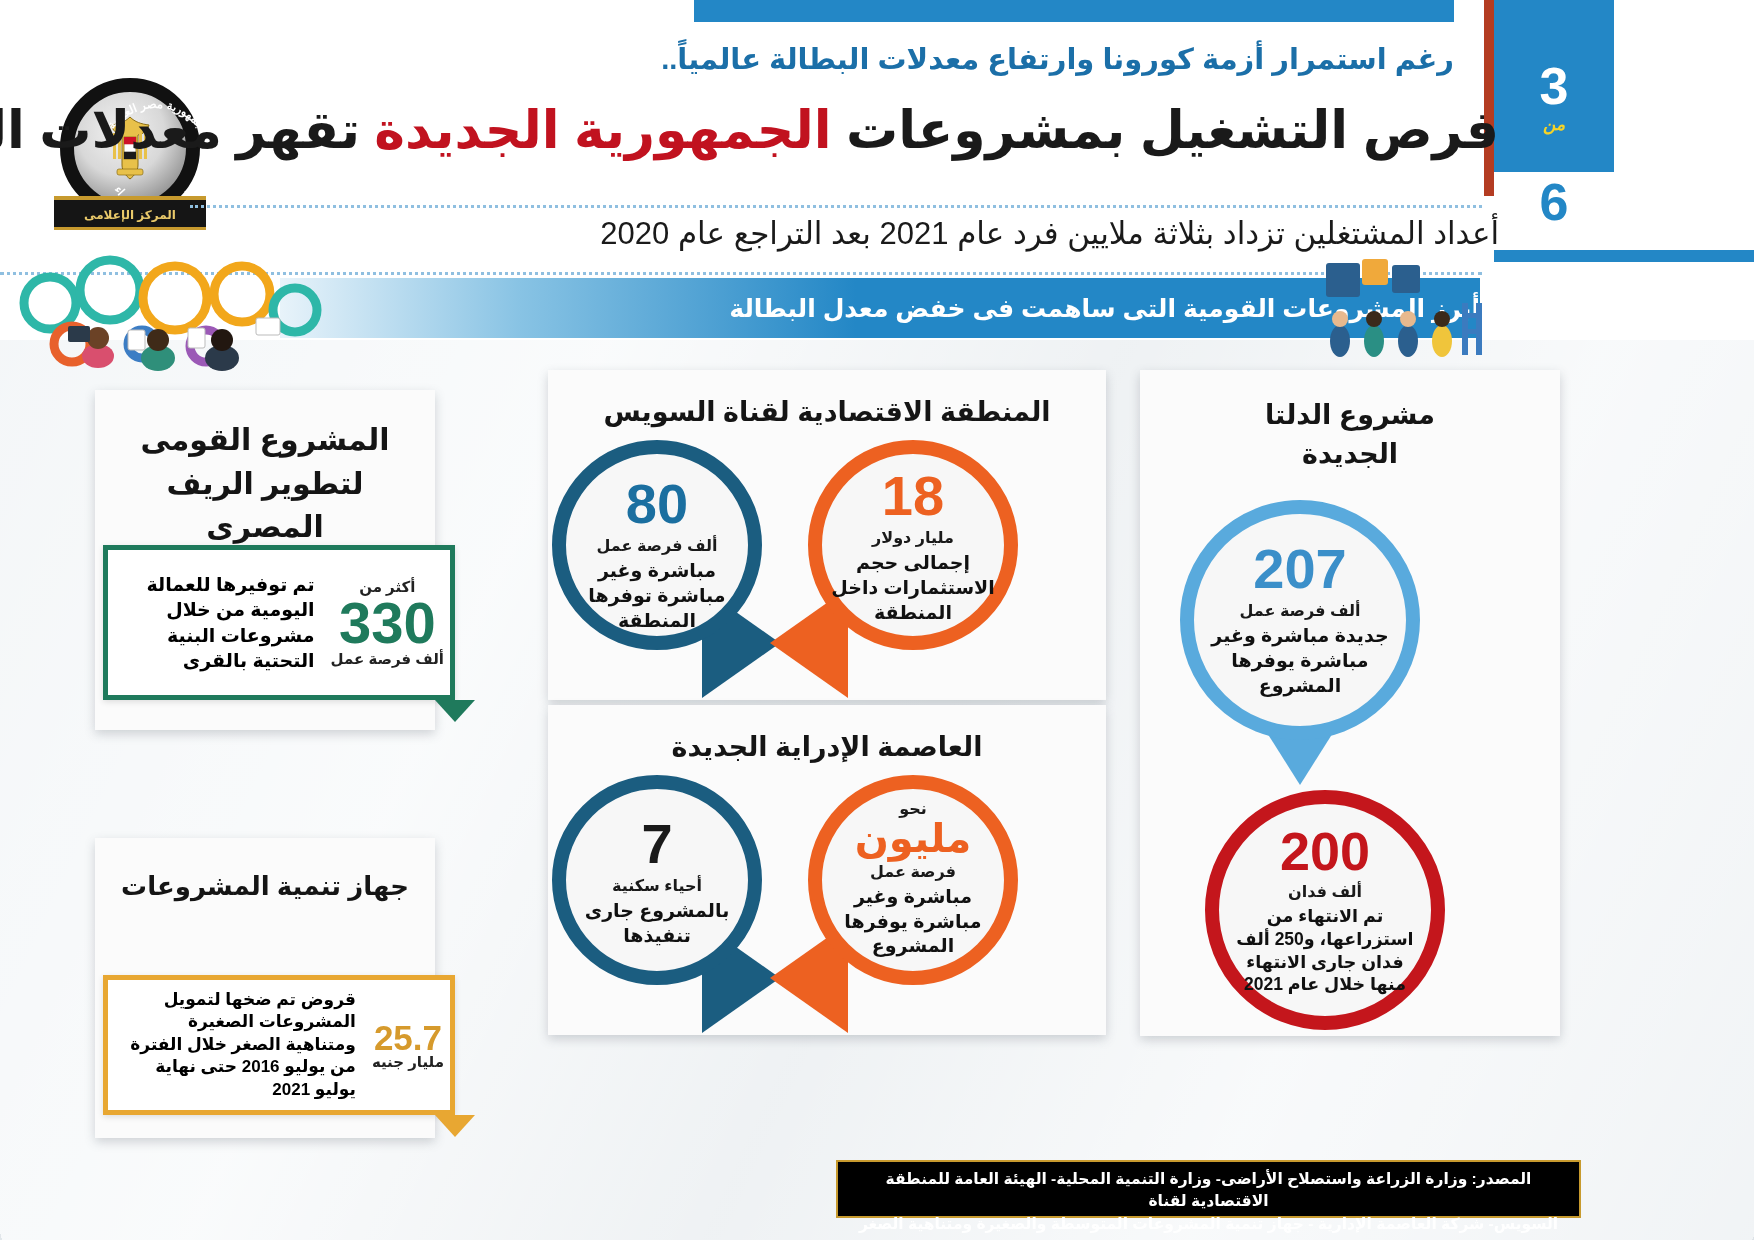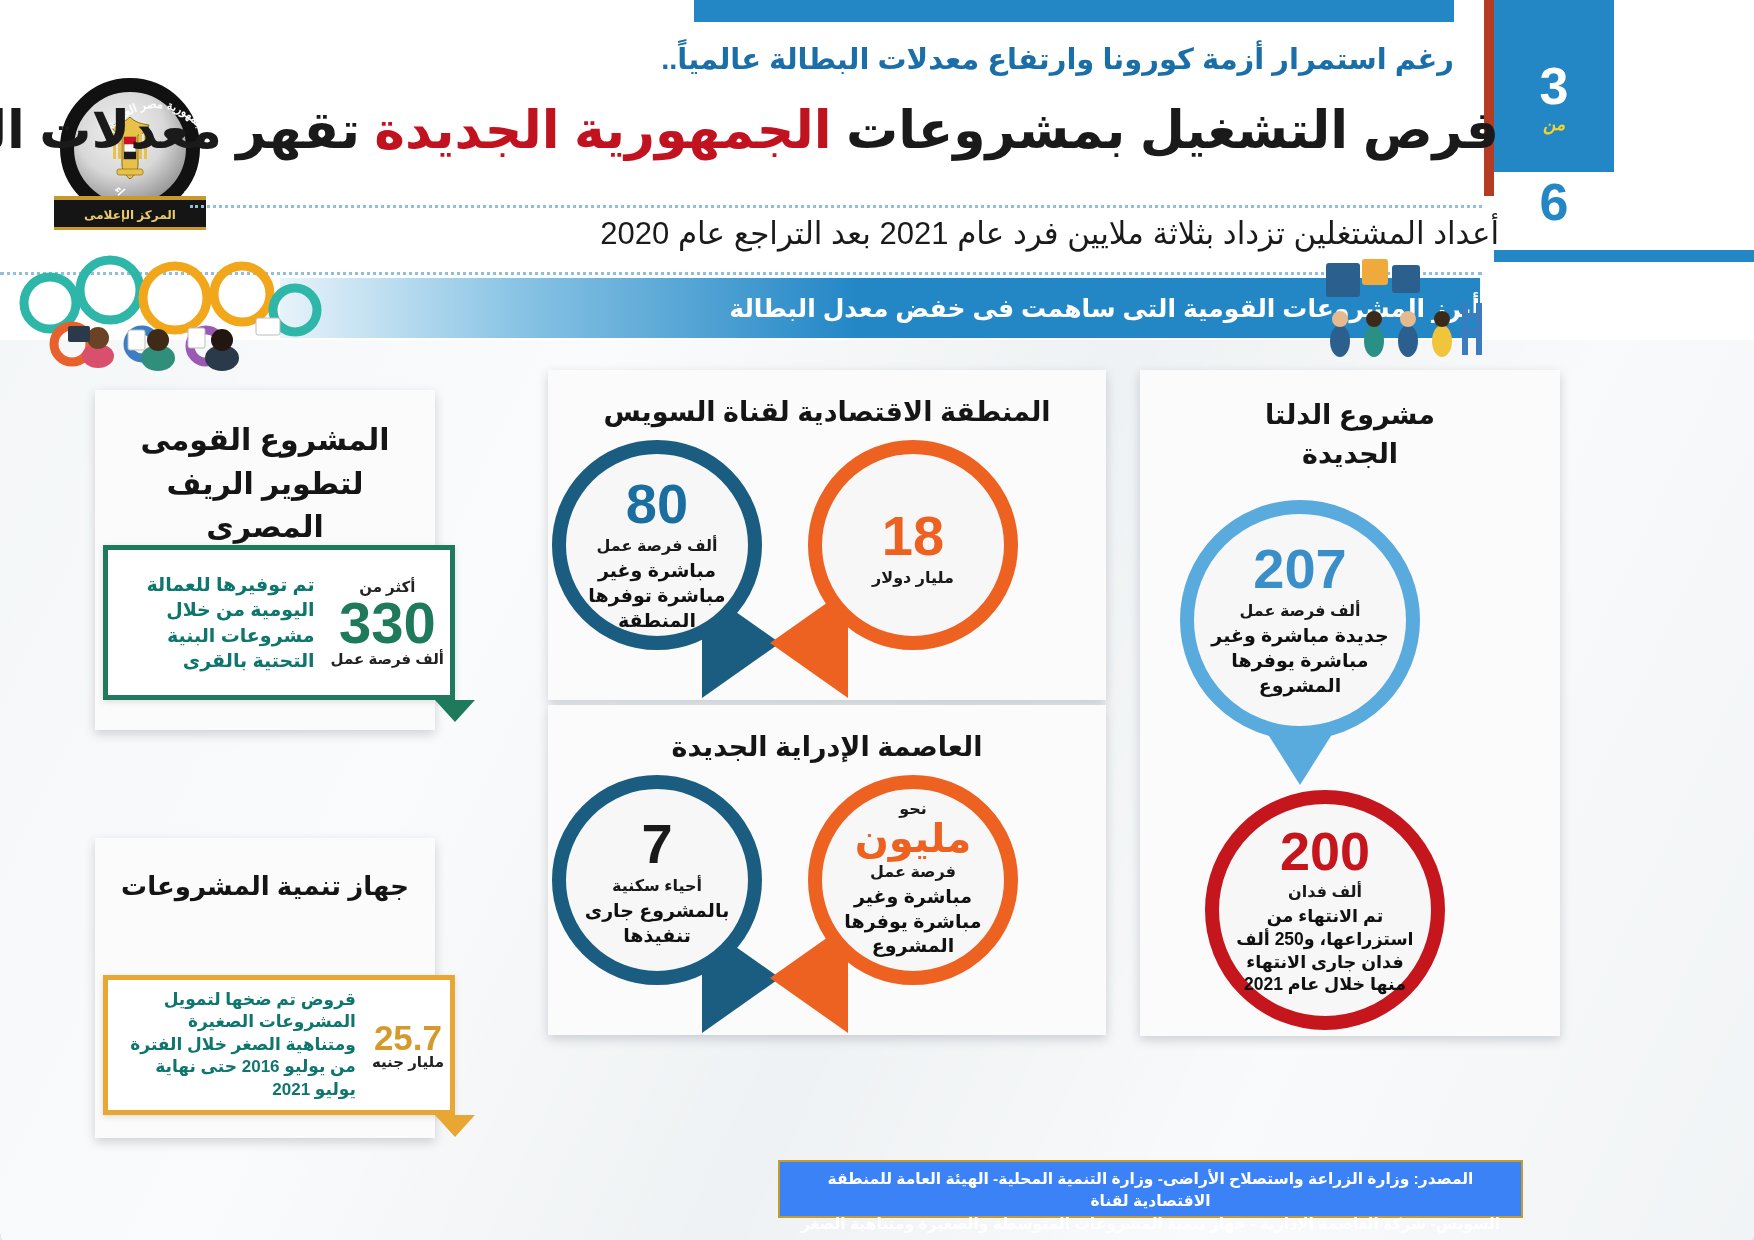--- a/index.html
+++ b/index.html
@@ -134,21 +134,21 @@
   }
   .stat-box .big {
     font-size:58px; font-weight:bold; line-height:1;
   }
   .stat-box .numcol {
     text-align:center; flex:0 0 auto; padding:0 6px;
   }
   .stat-box .pre { font-size:15px; font-weight:bold; color:#222; margin-bottom:-2px; }
   .stat-box .unit { font-size:15px; font-weight:bold; color:#222; margin-top:-2px; }
   .stat-box .desc {
-    flex:1; font-size:19px; font-weight:bold; color:#0f766e; line-height:1.32;
+    flex:1; font-size:19px; font-weight:bold; color:#000000; line-height:1.32;
     text-align:right; padding:0 10px 0 6px;
   }
   .green-box { border:5px solid #1f7a5c; }
   .green-box .big { color:#1f7a5c; }
   .green-tail {
     position:absolute; width:0; height:0;
     border-left:20px solid transparent; border-right:20px solid transparent;
     border-top:22px solid #1f7a5c;
   }
   .orange-box { border:5px solid #e8a732; }
@@ -178,22 +178,22 @@
     position:absolute; display:flex; flex-direction:column; align-items:center;
     justify-content:center; text-align:center; direction:rtl;
   }
   .pin .value { font-weight:bold; line-height:1; }
   .pin .unit { font-size:16px; font-weight:bold; color:#1a1a1a; margin-top:4px; }
   .pin .note { font-size:19px; font-weight:bold; color:#111; line-height:1.3; margin-top:4px; }
   .pin .pre { font-size:16px; font-weight:bold; color:#1a1a1a; }
 
   
   .source {
-    position:absolute; left:778px; top:1160px; width:745px; height:58px;
-    background:#3b82f6; border:2px solid #c79a2e;
+    position:absolute; left:836px; top:1160px; width:745px; height:58px;
+    background:#000000; border:2px solid #c79a2e;
     color:#ffffff; font-size:15.5px; font-weight:bold; direction:rtl;
     text-align:center; padding:6px 10px; line-height:1.45;
   }
 </style>
 </head>
 <body>
 
 <div id="root">
 
   <div class="bgphoto"></div>
@@ -344,20 +344,21 @@
       <div class="note">مباشرة وغير مباشرة توفرها المنطقة</div>
     </div>
   </div>
 
   <div class="pin" style="left:808px; top:440px; width:210px; height:250px;">
     <div class="tip" style="left:-38px; top:148px; border-top:55px solid transparent; border-bottom:55px solid transparent; border-right:78px solid #ed6121;"></div>
     <div class="ring" style="width:210px; height:210px; border:14px solid #ed6121;"></div>
     <div class="inner" style="left:20px; top:22px; width:170px; height:170px;">
       <div class="value" style="font-size:56px; color:#ed6121;">18</div>
       <div class="unit">مليار دولار</div>
+      <div class="note">إجمالى حجم الاستثمارات داخل المنطقة</div>
     </div>
   </div>
 
   <div class="card card-mid2">
     <div class="card-title" style="padding:26px 14px 0; font-size:27px;">العاصمة الإدراية الجديدة</div>
   </div>
 
   <div class="pin" style="left:552px; top:775px; width:210px; height:250px;">
     <div class="tip" style="left:150px; top:148px; border-top:55px solid transparent; border-bottom:55px solid transparent; border-left:78px solid #1b5d80;"></div>
     <div class="ring" style="width:210px; height:210px; border:14px solid #1b5d80;"></div>

